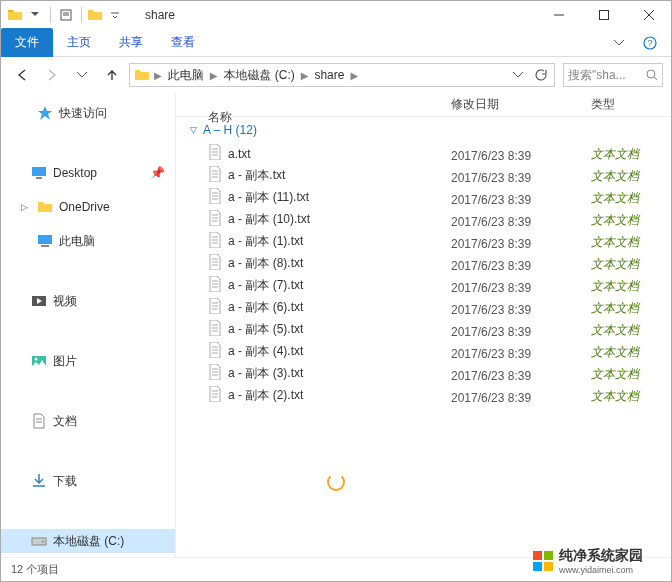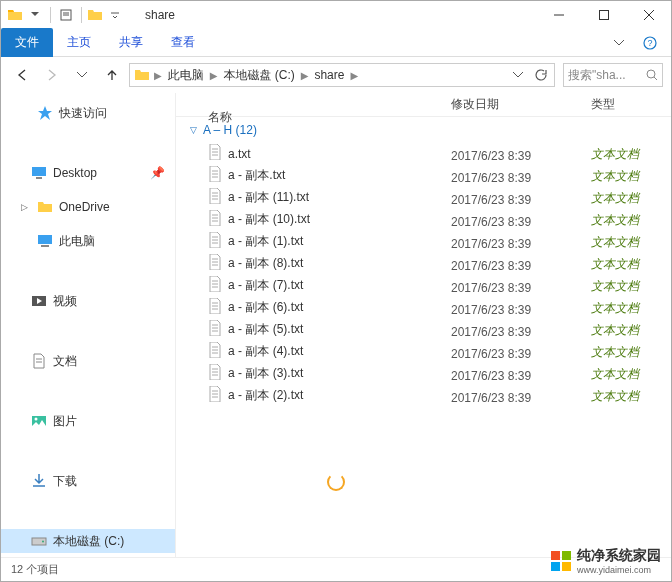--- a/index.html
+++ b/index.html
@@ -62,21 +62,21 @@
   .file-row .cell-type { width: 80px; color:#4d7c0f;font-style:italic; }
   .doc-icon { width:14px; height:16px; }
 
   
   .statusbar { height: 24px; border-top: 1px solid #eee; display:flex; align-items:center; padding: 0 10px; font-size:11px; color:#555; }
 
   
   .spinner { width:18px; height:18px; border:2px solid #f5a623; border-top-color:transparent; border-radius:50%; position:absolute; left: 50%; bottom: 90px; margin-left:-9px; }
 
   
-  .watermark { position:absolute; right:10px; bottom:6px; display:flex; align-items:center; gap:6px; font-size:14px; color:#333; font-weight:bold; pointer-events:none; }
+  .watermark { position:absolute; right:28px; bottom:6px; display:flex; align-items:center; gap:6px; font-size:14px; color:#333; font-weight:bold; pointer-events:none; }
   .ms-logo { display:grid; grid-template-columns: 9px 9px; grid-template-rows:9px 9px; gap:2px;}
   .ms-logo div:nth-child(1){background:#f25022;} .ms-logo div:nth-child(2){background:#7fba00;}
   .ms-logo div:nth-child(3){background:#00a4ef;} .ms-logo div:nth-child(4){background:#ffb900;}
 </style>
 </head>
 <body>
 
 <div class="window">
 
   <div class="titlebar">
@@ -245,33 +245,33 @@
         </div>
         <div class="nav-item child">
           <span class="nav-icon"><svg viewBox="0 0 16 16">
                 <rect x="1" y="3" width="14" height="10" fill="#555"></rect>
                 <polygon points="6,5 6,11 11,8" fill="#fff"></polygon>
               </svg></span>
           <span class="nav-label">视频</span>
         </div>
         <div class="nav-item child">
           <span class="nav-icon"><svg viewBox="0 0 16 16">
+                <rect x="1" y="3" width="14" height="10" fill="#3ac0a0"></rect>
+                <circle cx="5" cy="6" r="1.5" fill="#fff"></circle>
+                <path d="M1 13l4-4 3 3 3-5 4 6z" fill="#fff"></path>
+              </svg></span>
+          <span class="nav-label">图片</span>
+        </div>
+        <div class="nav-item child">
+          <span class="nav-icon"><svg viewBox="0 0 16 16">
                 <path d="M3 1h7l3 3v11H3z" fill="#fff" stroke="#888"></path>
                 <line x1="5" y1="6" x2="11" y2="6" stroke="#888"></line>
                 <line x1="5" y1="9" x2="11" y2="9" stroke="#888"></line>
               </svg></span>
           <span class="nav-label">文档</span>
-        </div>
-        <div class="nav-item child">
-          <span class="nav-icon"><svg viewBox="0 0 16 16">
-                <rect x="1" y="3" width="14" height="10" fill="#3ac0a0"></rect>
-                <circle cx="5" cy="6" r="1.5" fill="#fff"></circle>
-                <path d="M1 13l4-4 3 3 3-5 4 6z" fill="#fff"></path>
-              </svg></span>
-          <span class="nav-label">图片</span>
         </div>
         <div class="nav-item child">
           <span class="nav-icon"><svg viewBox="0 0 16 16">
                 <path d="M8 1v8M4 6l4 4 4-4M2 13h12" fill="none" stroke="#3a7fc0" stroke-width="1.5"></path>
               </svg></span>
           <span class="nav-label">下载</span>
         </div>
         <div class="nav-item child selected">
           <span class="nav-icon"><svg viewBox="0 0 16 16">
                 <rect x="1" y="5" width="14" height="7" fill="#ccc" stroke="#888"></rect>

